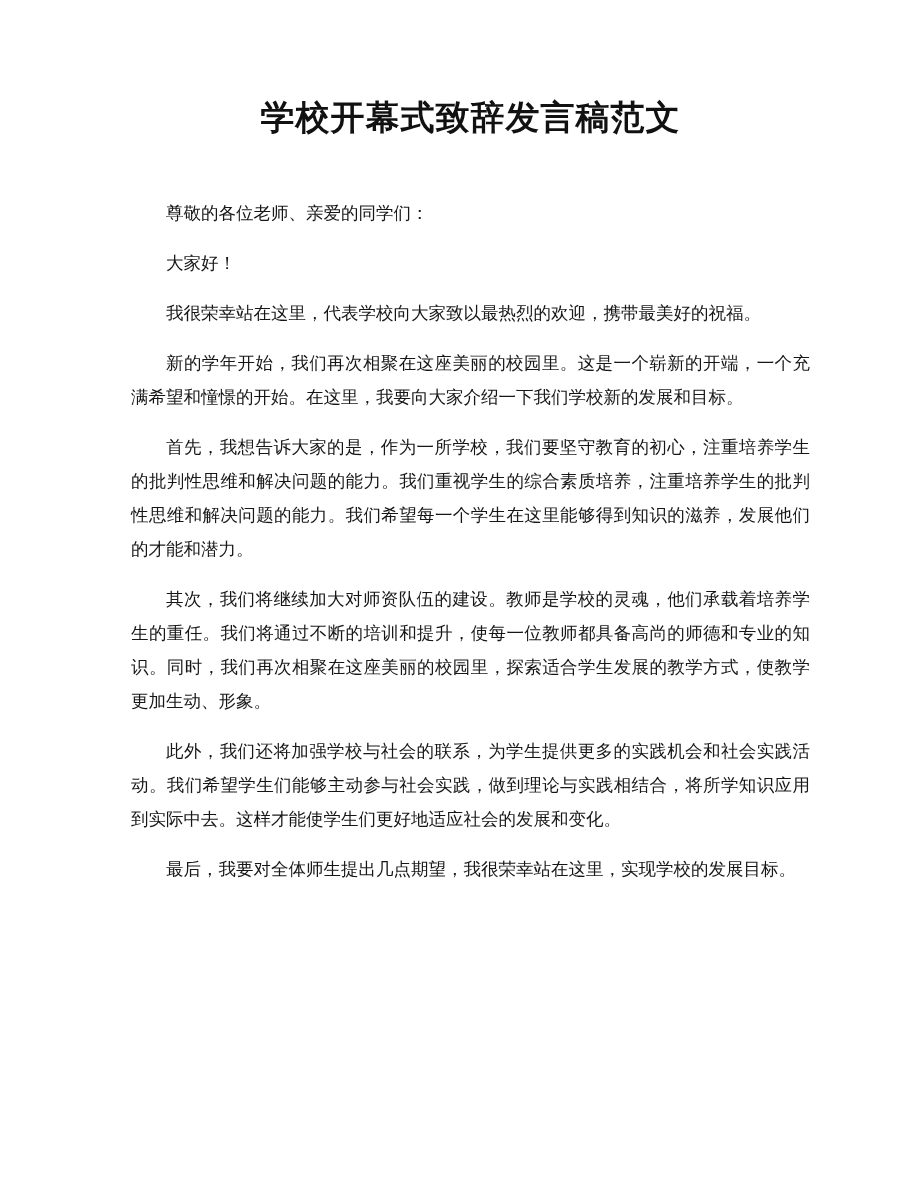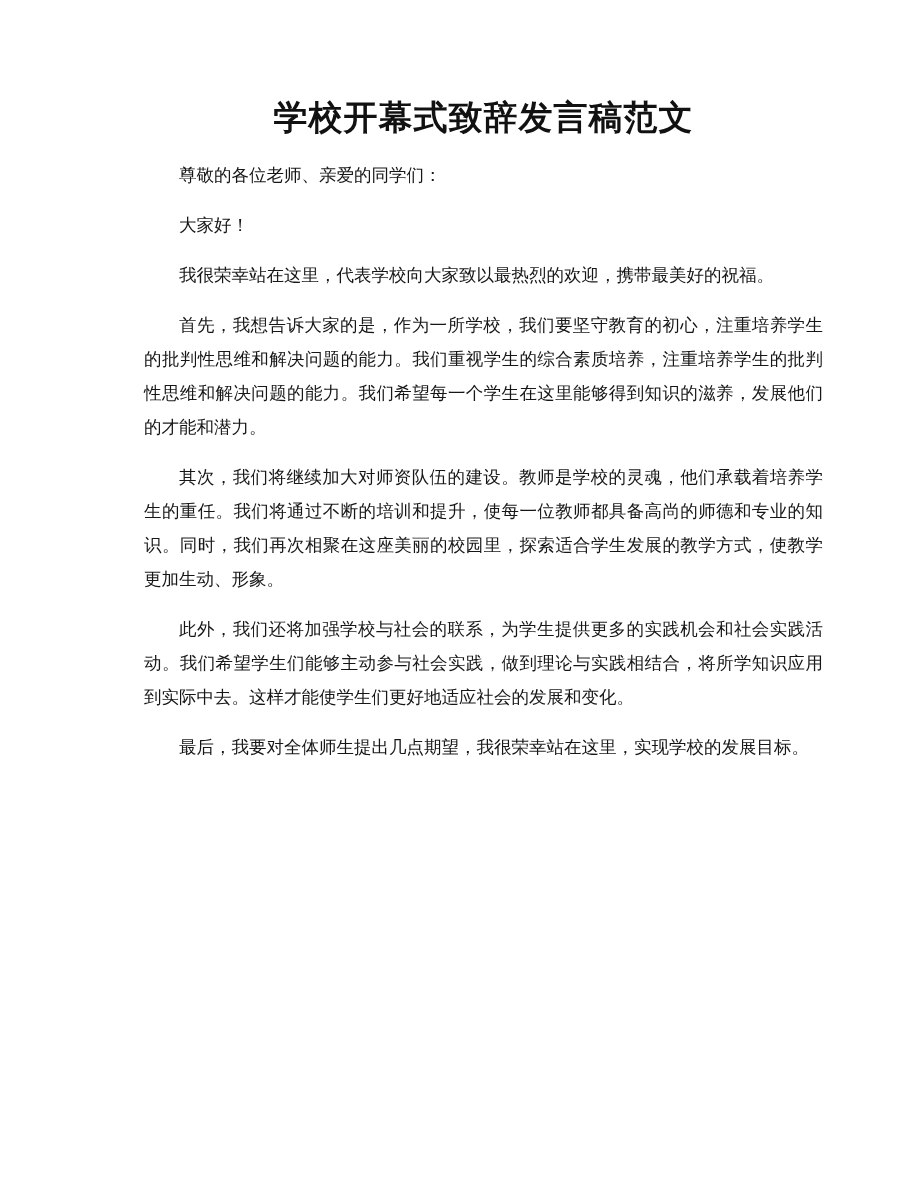--- a/index.html
+++ b/index.html
@@ -23,38 +23,38 @@
     font-family: "Liberation Sans", "DejaVu Sans", sans-serif;
     font-size: 52px;
     font-weight: normal;
     color: #d8d8d8;
     letter-spacing: 0.5px;
     white-space: nowrap;
     user-select: none;
   }
   .content {
     position: absolute;
-    left: 144px;
+    left: 131px;
     top: 96px;
     width: 679px;
     z-index: 1;
   }
   .doc-title {
     margin: 0;
     padding: 0;
     font-family: "Liberation Sans", "DejaVu Sans", sans-serif;
     font-size: 34px;
     line-height: 42px;
     font-weight: bold;
     text-align: center;
     letter-spacing: 1px;
     color: #111111;
   }
   .body-text {
-    margin-top: 20px;
+    margin-top: 58px;
   }
   .body-text p {
     margin: 0 0 16px 0;
     padding: 0;
     font-size: 17.5px;
     line-height: 34px;
     color: #161616;
     text-align: justify;
     text-justify: inter-ideograph;
     text-indent: 2em;
@@ -70,20 +70,21 @@
 
 
   <div class="content">
 
     <h1 class="doc-title">学校开幕式致辞发言稿范文</h1>
 
     <div class="body-text">
       <p>尊敬的各位老师、亲爱的同学们：</p>
       <p>大家好！</p>
       <p>我很荣幸站在这里，代表学校向大家致以最热烈的欢迎，携带最美好的祝福。</p>
+      <p>新的学年开始，我们再次相聚在这座美丽的校园里。这是一个崭新的开端，一个充满希望和憧憬的开始。在这里，我要向大家介绍一下我们学校新的发展和目标。</p>
       <p>首先，我想告诉大家的是，作为一所学校，我们要坚守教育的初心，注重培养学生的批判性思维和解决问题的能力。我们重视学生的综合素质培养，注重培养学生的批判性思维和解决问题的能力。我们希望每一个学生在这里能够得到知识的滋养，发展他们的才能和潜力。</p>
       <p>其次，我们将继续加大对师资队伍的建设。教师是学校的灵魂，他们承载着培养学生的重任。我们将通过不断的培训和提升，使每一位教师都具备高尚的师德和专业的知识。同时，我们再次相聚在这座美丽的校园里，探索适合学生发展的教学方式，使教学更加生动、形象。</p>
       <p>此外，我们还将加强学校与社会的联系，为学生提供更多的实践机会和社会实践活动。我们希望学生们能够主动参与社会实践，做到理论与实践相结合，将所学知识应用到实际中去。这样才能使学生们更好地适应社会的发展和变化。</p>
       <p>最后，我要对全体师生提出几点期望，我很荣幸站在这里，实现学校的发展目标。</p>
     </div>
 
   </div>
 
 </div>
 

